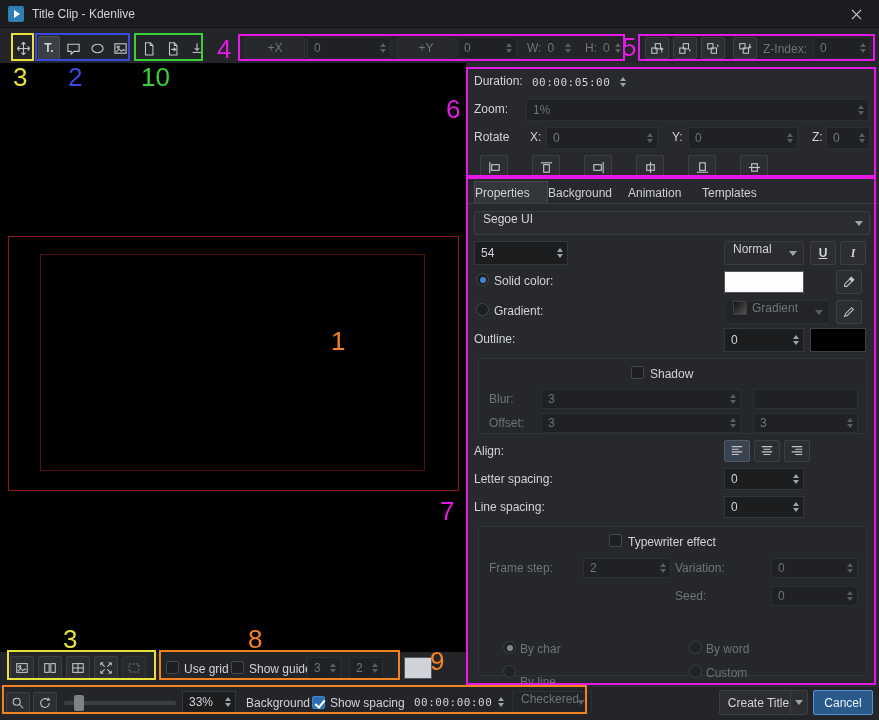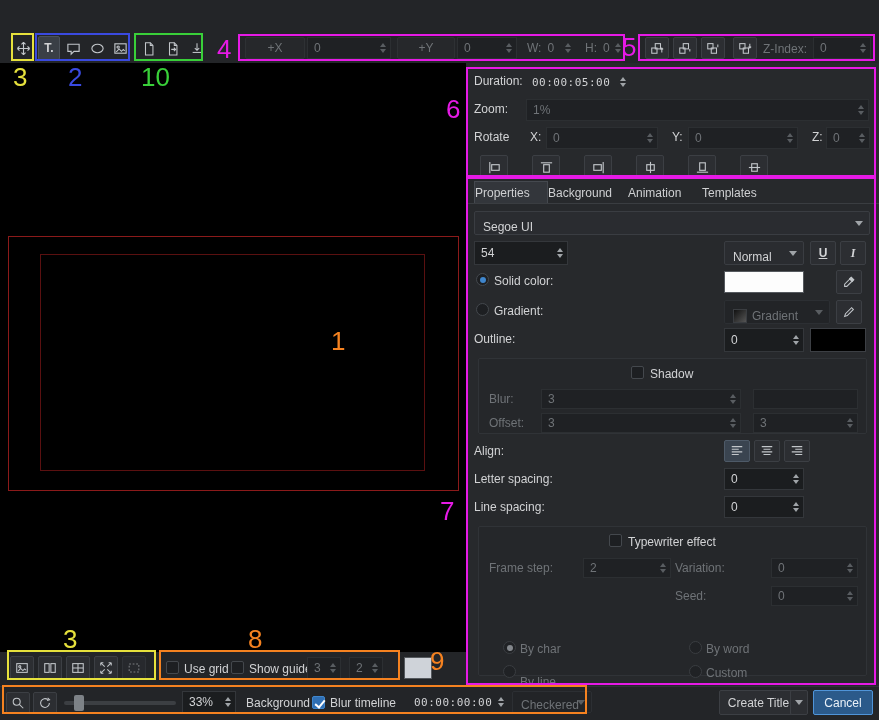--- a/index.html
+++ b/index.html
@@ -15,21 +15,21 @@
 .flat{position:absolute;display:flex;align-items:center;justify-content:center;background:#26282b;border:1px solid #2e3134;border-radius:2px;color:#6f7377}
 .field{position:absolute;background:#1b1d1f;border:1px solid #34373b;display:flex;align-items:center;gap:6px;padding:0 14px 0 6px;color:#d2d3d5}
 .field.dis{color:#6f7377;background:#1f2124;border-color:#2c2f32}
 .field.noborder{background:transparent;border:none}
 .sa{position:absolute;right:3px;top:0;height:100%;width:9px;display:flex;flex-direction:column;justify-content:center;align-items:center;gap:2px}
 .sa b{display:block;width:0;height:0;border-left:3.5px solid transparent;border-right:3.5px solid transparent}
 .sa .u{border-bottom:4px solid #a0a4a8}
 .sa .d{border-top:4px solid #a0a4a8}
 .dis .sa .u{border-bottom-color:#595d61}
 .dis .sa .d{border-top-color:#595d61}
-.combo{position:absolute;background:#2a2c30;border:1px solid #3a3d42;display:flex;align-items:flex-end;gap:5px;padding:0 18px 0 8px;color:#d2d3d5;border-radius:2px}
+.combo{position:absolute;background:#2a2c30;border:1px solid #3a3d42;display:flex;align-items:flex-start;gap:5px;padding:0 18px 0 8px;color:#d2d3d5;border-radius:2px}
 .combo.dis{color:#6f7377;background:#222427;border-color:#2c2f33}
 .combo .ca{position:absolute;right:6px;top:50%;margin-top:-2px;width:0;height:0;border-left:4px solid transparent;border-right:4px solid transparent;border-top:5px solid #a0a4a8}
 .combo.dis .ca{border-top-color:#595d61}
 .btn{position:absolute;background:#2c2e32;border:1px solid #3c3f44;border-radius:2px;display:flex;align-items:center;justify-content:center;color:#d2d3d5}
 .btn.sel{background:#3a4450;border-color:#4e5a68}
 .cb{position:absolute;width:13px;height:13px;background:#1d1f22;border:1px solid #44484d;border-radius:2px}
 .cb.on{background:#2f6fb4;border-color:#3f86cc}
 .cb.on::after{content:"";position:absolute;left:3.5px;top:.5px;width:4px;height:8px;border:solid #fff;border-width:0 2px 2px 0;transform:rotate(40deg)}
 .rd{position:absolute;width:13px;height:13px;background:#1d1f22;border:1px solid #44484d;border-radius:50%}
 .rd.on::after{content:"";position:absolute;left:2.5px;top:2.5px;width:6px;height:6px;border-radius:50%;background:#3f86cc}
@@ -51,20 +51,36 @@
 .slider-track{position:absolute;background:#3c3f43;height:4px;border-radius:2px}
 .slider-handle{position:absolute;width:10px;height:16px;background:#7d8287;border-radius:2px}
 .ann{position:absolute;border-width:2px;border-style:solid;pointer-events:none;z-index:40}
 .annlbl{position:absolute;font-size:26px;pointer-events:none;z-index:41}
 </style>
 </head>
 <body>
 
 <div id="app">
 
+  <div class="titlebar">
+    <span>
+        <svg width="16" height="16" viewBox="0 0 16 16">
+          <rect width="16" height="16" rx="2" fill="#2f7fb5"></rect>
+          <path d="M6 4l6 4-6 4z" fill="#fff"></path>
+        </svg>
+      </span>
+    <span>Title Clip - Kdenlive</span>
+    <div class="closebtn">
+      <span>
+          <svg width="11" height="11" viewBox="0 0 12 12">
+            <path d="M1 1l10 10M11 1L1 11" stroke="#cfd0d2" stroke-width="1.2"></path>
+          </svg>
+        </span>
+    </div>
+  </div>
 
   <div class="toolbar">
     <div class="tbtn" style="left:12px;top:7px;width:22px;height:24px">
       <span>
           <svg width="15" height="15" viewBox="0 0 16 16" class="ic">
             <path d="M8 1.5v13M1.5 8h13"></path>
             <path d="M8 1.5L5.8 3.7M8 1.5l2.2 2.2M8 14.5l-2.2-2.2M8 14.5l2.2-2.2M1.5 8l2.2-2.2M1.5 8l2.2 2.2M14.5 8l-2.2-2.2M14.5 8l-2.2 2.2"></path>
           </svg>
         </span>
     </div>
@@ -567,21 +583,21 @@
     </div>
     <div class="field" style="left:182px;top:4px;width:54px;height:22px">
       <span>33%</span>
       <span class="sa">
           <b class="u"></b>
           <b class="d"></b>
         </span>
     </div>
     <span class="lbl" style="left:246px;top:9px">Background</span>
     <span class="cb on" style="left:312px;top:9px"></span>
-    <span class="lbl" style="left:330px;top:9px">Blur timeline</span>
+    <span class="lbl" style="left:330px;top:9px">Show spacing</span>
     <div class="field noborder" style="left:408px;top:4px;width:100px;height:22px">
       <span class="mono">00:00:00:00</span>
       <span class="sa">
           <b class="u"></b>
           <b class="d"></b>
         </span>
     </div>
     <div class="combo dis" style="left:512px;top:4px;width:80px;height:22px">
       <span>Checkered</span>
       <span class="ca"></span>

